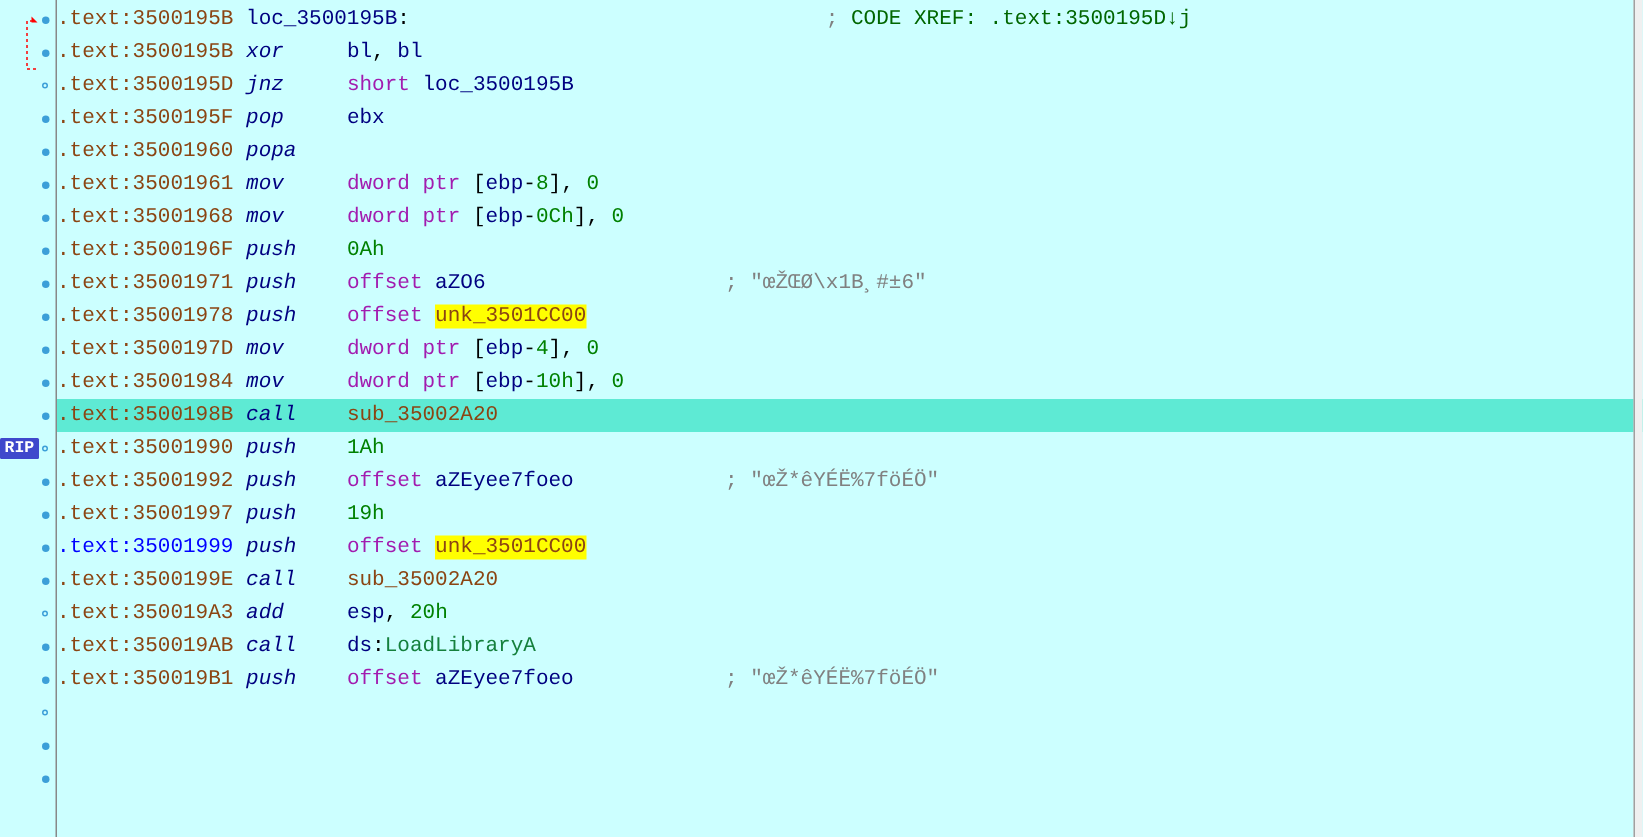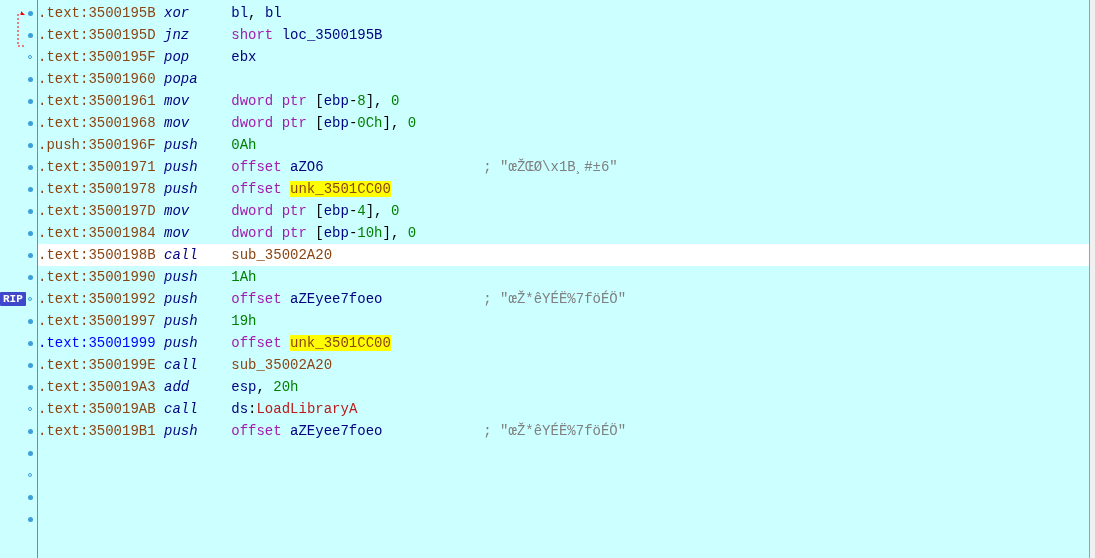--- a/index.html
+++ b/index.html
@@ -17,21 +17,21 @@
     padding-left: 38px;
     padding-top: 2px;
   }
   .line {
     height: 22px;
     line-height: 22px;
     white-space: pre;
     position: relative;
   }
   .line.selected {
-    background: #ffffff;
+    background: #5eead4;
   }
   .gutter {
     position: absolute;
     left: 0;
     top: 0;
     width: 38px;
     height: 100%;
     background: #CCFFFF;
     border-right: 1px solid #888;
   }
@@ -71,21 +71,21 @@
   .addr-blue { color: #0000FF; }
   .addr-brown { color: #8B4513; }
   .mnemonic { color: #000080; font-style: italic; }
   .label { color: #000080; font-weight: normal; }
   .operand { color: #000080; }
   .reg { color: #000080; }
   .keyword { color: #a21caf; }
   .num-green { color: #008000; }
   .hl-yellow { background: #FFFF00; color: #8B4513; text-align: right; }
   .sub-name { color: #8B4513; }
-  .pink { color: #b91c1c; text-align: right; }
+  .pink { color: #15803d; text-align: right; }
   .comment { color: #808080; }
   .xref-dark { color: #006600; }
   .border-right {
     position: absolute;
     right: 0;
     top: 0;
     width: 6px;
     height: 100%;
     background: #F0F0F0;
     border-left: 1px solid #A0A0A0;
@@ -132,27 +132,28 @@
     <div class="gutter-dot" style="top: 385px;"></div>
     <div class="gutter-dot hollow" style="top: 407px;"></div>
     <div class="gutter-dot" style="top: 429px;"></div>
     <div class="gutter-dot" style="top: 451px;"></div>
     <div class="gutter-dot hollow" style="top: 473px;"></div>
     <div class="gutter-dot" style="top: 495px;"></div>
     <div class="gutter-dot" style="top: 517px;"></div>
   </div>
 
 <div class="content" id="content">
+    <div class="line"><span class="addr-brown">.text:3500195B</span><span> </span><span class="label">loc_3500195B</span><span>:</span><span>                                 </span><span class="comment">; </span><span class="xref-dark">CODE XREF: .text:3500195D↓j</span></div>
     <div class="line"><span class="addr-brown">.text:3500195B</span><span> </span><span class="mnemonic">xor     </span><span class="reg">bl</span><span>, </span><span class="reg">bl</span></div>
     <div class="line"><span class="addr-brown">.text:3500195D</span><span> </span><span class="mnemonic">jnz     </span><span class="keyword">short </span><span class="operand">loc_3500195B</span></div>
     <div class="line"><span class="addr-brown">.text:3500195F</span><span> </span><span class="mnemonic">pop     </span><span class="reg">ebx</span></div>
     <div class="line"><span class="addr-brown">.text:35001960</span><span> </span><span class="mnemonic">popa</span></div>
     <div class="line"><span class="addr-brown">.text:35001961</span><span> </span><span class="mnemonic">mov     </span><span class="keyword">dword ptr </span><span>[</span><span class="reg">ebp</span><span>-</span><span class="num-green">8</span><span>], </span><span class="num-green">0</span></div>
     <div class="line"><span class="addr-brown">.text:35001968</span><span> </span><span class="mnemonic">mov     </span><span class="keyword">dword ptr </span><span>[</span><span class="reg">ebp</span><span>-</span><span class="num-green">0Ch</span><span>], </span><span class="num-green">0</span></div>
-    <div class="line"><span class="addr-brown">.push:3500196F</span><span> </span><span class="mnemonic">push    </span><span class="num-green">0Ah</span></div>
+    <div class="line"><span class="addr-brown">.text:3500196F</span><span> </span><span class="mnemonic">push    </span><span class="num-green">0Ah</span></div>
     <div class="line"><span class="addr-brown">.text:35001971</span><span> </span><span class="mnemonic">push    </span><span class="keyword">offset </span><span class="operand">aZO6</span><span>                   </span><span class="comment">; "œŽŒØ\x1B¸#±6"</span></div>
     <div class="line"><span class="addr-brown">.text:35001978</span><span> </span><span class="mnemonic">push    </span><span class="keyword">offset </span><span class="hl-yellow">unk_3501CC00</span></div>
     <div class="line"><span class="addr-brown">.text:3500197D</span><span> </span><span class="mnemonic">mov     </span><span class="keyword">dword ptr </span><span>[</span><span class="reg">ebp</span><span>-</span><span class="num-green">4</span><span>], </span><span class="num-green">0</span></div>
     <div class="line"><span class="addr-brown">.text:35001984</span><span> </span><span class="mnemonic">mov     </span><span class="keyword">dword ptr </span><span>[</span><span class="reg">ebp</span><span>-</span><span class="num-green">10h</span><span>], </span><span class="num-green">0</span></div>
     <div class="line selected"><span class="addr-brown">.text:3500198B</span><span> </span><span class="mnemonic">call    </span><span class="sub-name">sub_35002A20</span></div>
     <div class="line"><span class="addr-brown">.text:35001990</span><span> </span><span class="mnemonic">push    </span><span class="num-green">1Ah</span></div>
     <div class="line"><span class="addr-brown">.text:35001992</span><span> </span><span class="mnemonic">push    </span><span class="keyword">offset </span><span class="operand">aZEyee7foeo</span><span>            </span><span class="comment">; "œŽ*êYÉË%7föÉÖ"</span></div>
     <div class="line"><span class="addr-brown">.text:35001997</span><span> </span><span class="mnemonic">push    </span><span class="num-green">19h</span></div>
     <div class="line"><span class="addr-blue">.text:35001999</span><span> </span><span class="mnemonic">push    </span><span class="keyword">offset </span><span class="hl-yellow">unk_3501CC</span><span class="hl-yellow">00</span></div>
     <div class="line"><span class="addr-brown">.text:3500199E</span><span> </span><span class="mnemonic">call    </span><span class="sub-name">sub_35002A20</span></div>

